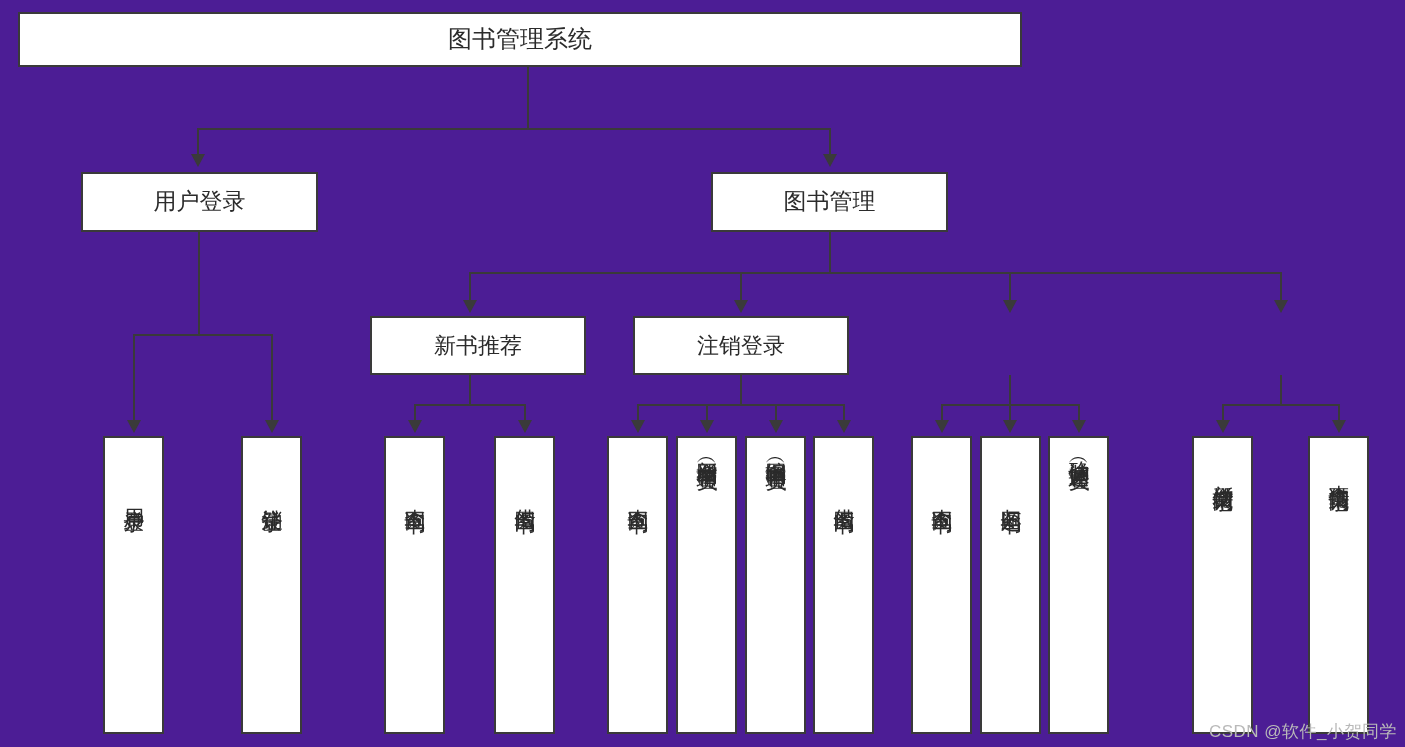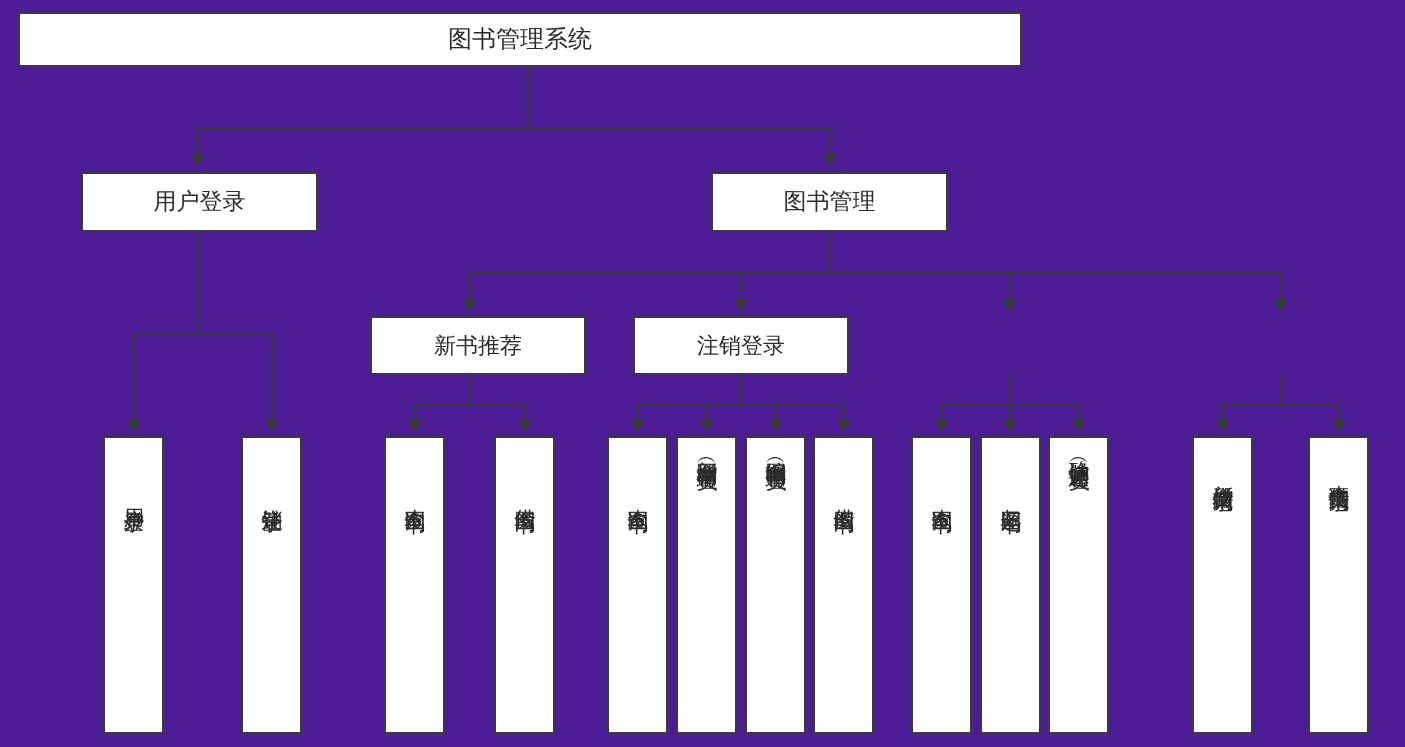--- a/index.html
+++ b/index.html
@@ -210,14 +210,15 @@
     <span class="vtext">确认归还（管理员）</span>
   </div>
 
   <div class="node leaf mid2" style="left:1192px; top:436px; width:61px; height:298px;">
     <span class="vtext">新增借阅记录</span>
   </div>
   <div class="node leaf mid2" style="left:1308px; top:436px; width:61px; height:298px;">
     <span class="vtext">查询借阅记录</span>
   </div>
 
+  <div id="watermark">CSDN @软件_小贺同学</div>
 
 </div>
 
 </body></html>

